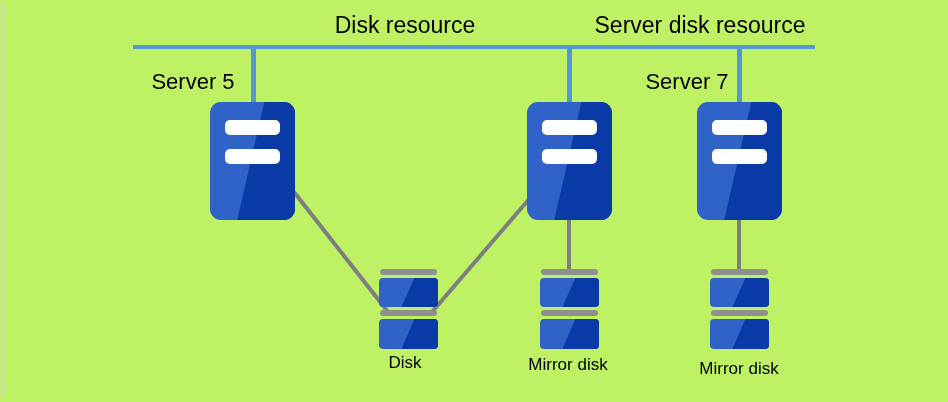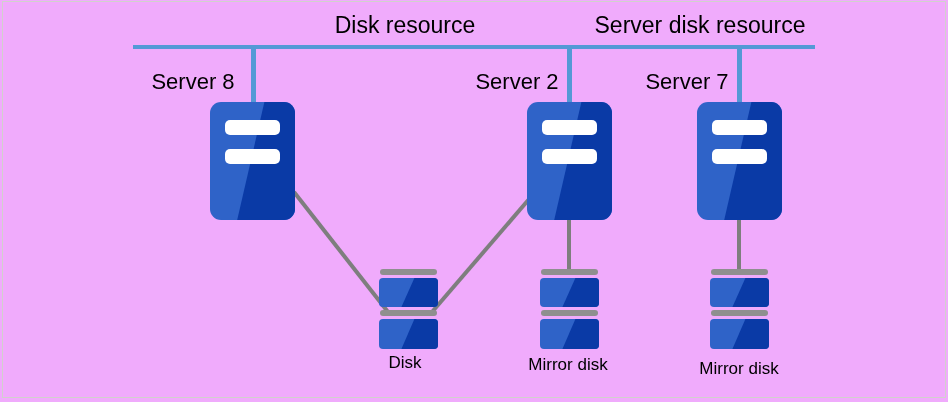--- a/index.html
+++ b/index.html
@@ -1,19 +1,19 @@
 <!DOCTYPE html>
 <html style="--bus-line: #5499d6; --server-light: #2f63c8; --server-dark: #0a3aa6; --disk-light: #2f63c8; --disk-dark: #0a3aa6; --disk-cap-gray: #8f8f8f; --connector-gray: #7e7e7e; --text: #000000; --border: #d2d0cd;"><head>
 <meta charset="utf-8">
 <style>
   html,body{margin:0;padding:0;background:#ffffff;}
   .canvas{
     position:relative;
     width:948px;height:402px;
-    background:#f0abfc;
+    background:#bef264;
     font-family:"Liberation Sans", sans-serif;
     color:var(--text,#000);
     overflow:hidden;
     box-sizing:border-box;
   }
   .frame{
     position:absolute;left:2px;top:1px;right:2px;bottom:4px;
     border:1px solid var(--border,#d2d0cd);
     pointer-events:none;
   }
@@ -77,22 +77,21 @@
   <svg class="wires" viewBox="0 0 948 402">
     <line x1="294" y1="192" x2="388" y2="312" stroke="var(--connector-gray,#7e7e7e)" stroke-width="4"></line>
     <line x1="530" y1="198" x2="432" y2="312" stroke="var(--connector-gray,#7e7e7e)" stroke-width="4"></line>
     <line x1="569" y1="218" x2="569" y2="272" stroke="var(--connector-gray,#7e7e7e)" stroke-width="4"></line>
     <line x1="739" y1="218" x2="739" y2="272" stroke="var(--connector-gray,#7e7e7e)" stroke-width="4"></line>
   </svg>
 
   <div class="lbl lbl-top" style="left:305px;width:200px;">Disk resource</div>
   <div class="lbl lbl-top" style="left:590px;width:220px;">Server disk resource</div>
 
-  <div class="lbl lbl-server" style="left:143px;width:100px;">Server 8</div>
-  <div class="lbl lbl-server" style="left:467px;width:100px;">Server 2</div>
+  <div class="lbl lbl-server" style="left:143px;width:100px;">Server 5</div>
   <div class="lbl lbl-server" style="left:637px;width:100px;">Server 7</div>
 
   <div class="server" style="left:210px;">
     <div class="shade"></div>
     <div class="slot s1"></div>
     <div class="slot s2"></div>
   </div>
   <div class="server" style="left:527px;">
     <div class="shade"></div>
     <div class="slot s1"></div>

